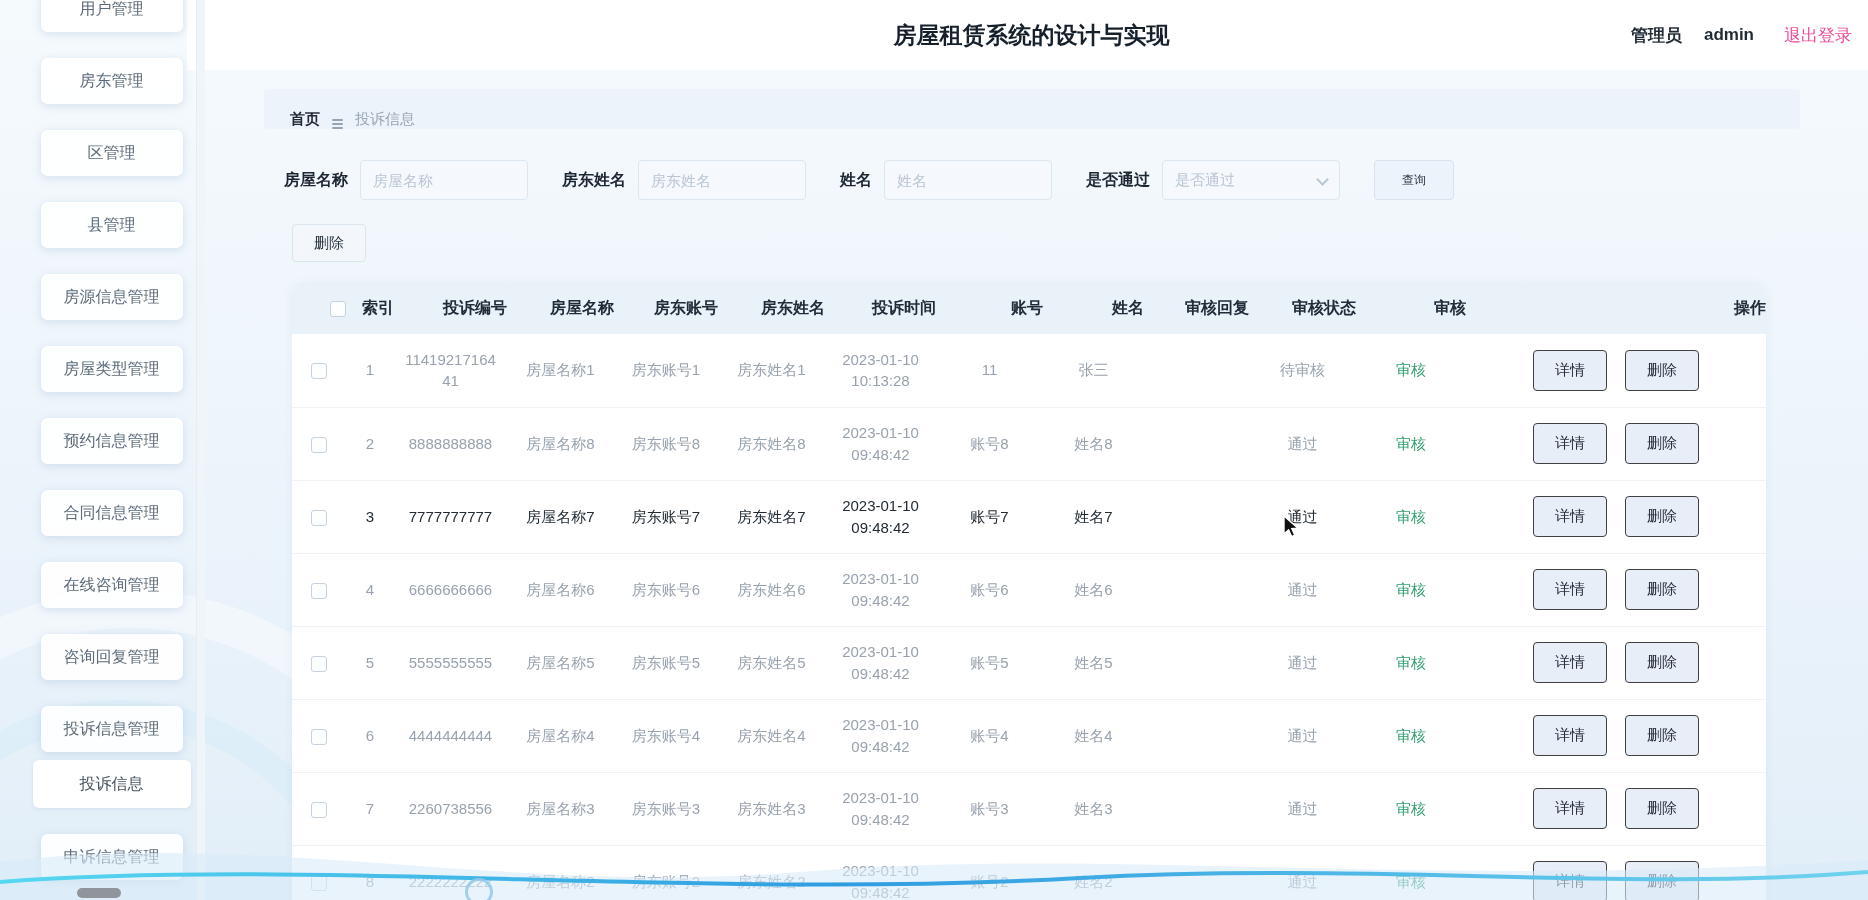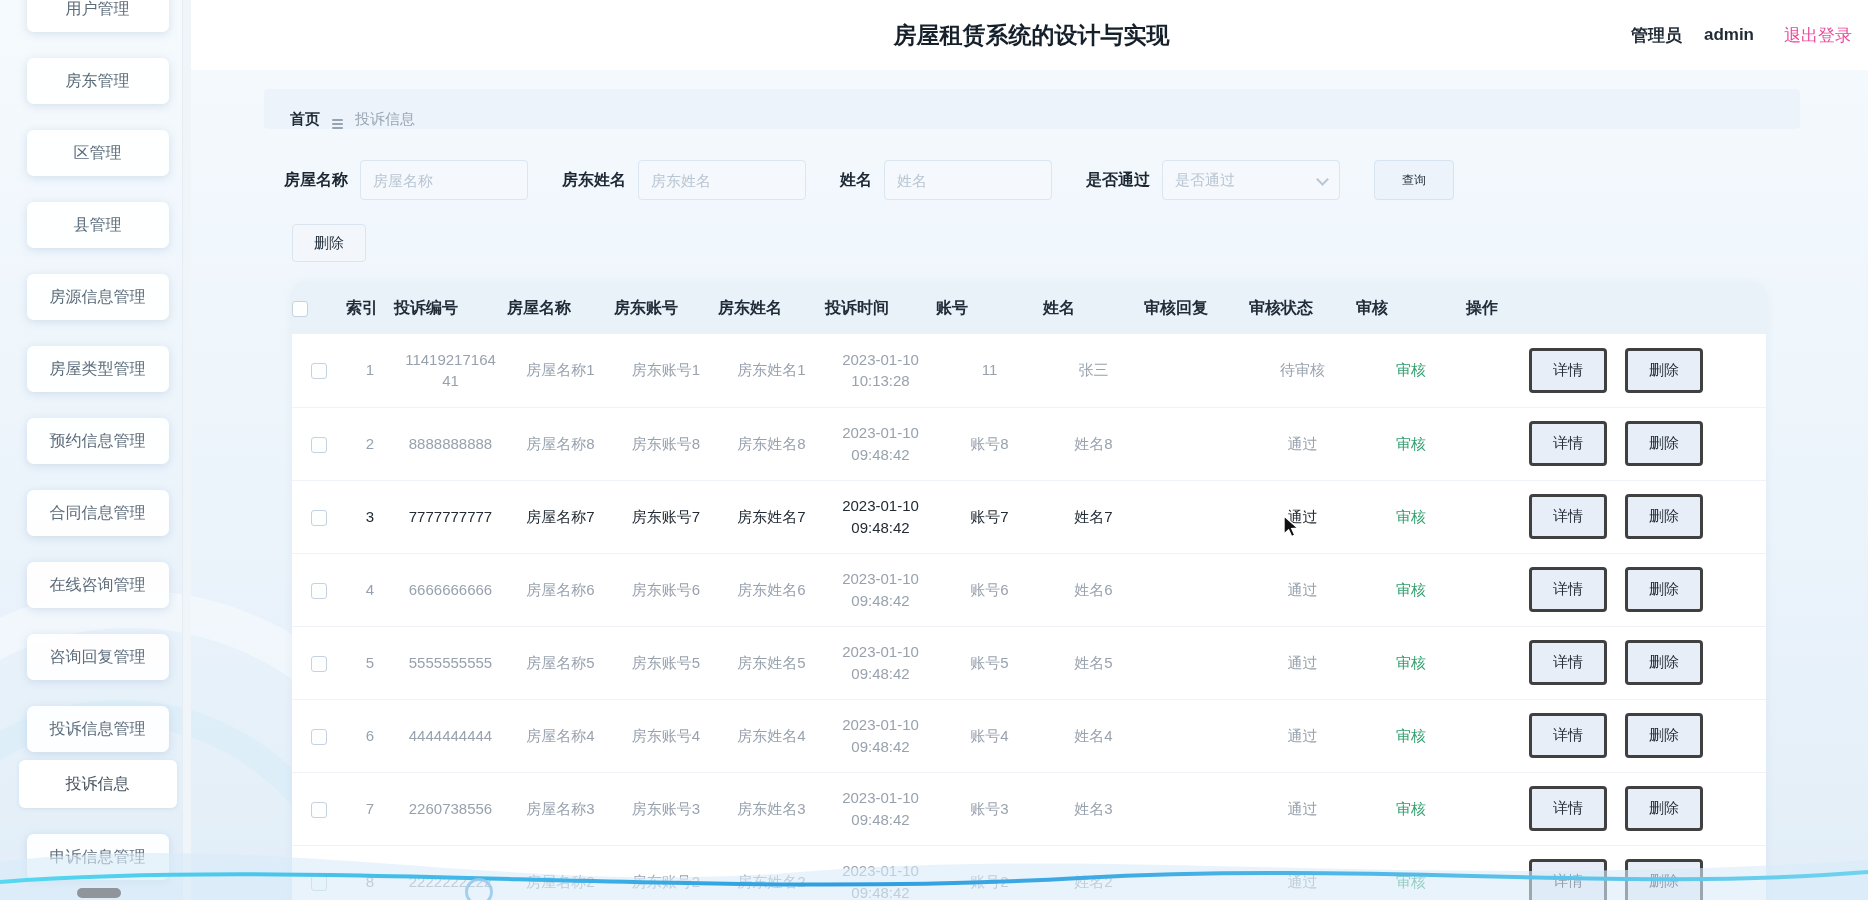--- a/index.html
+++ b/index.html
@@ -9,21 +9,21 @@
     background:linear-gradient(180deg,#f5fafd 0%,#ecf4fb 55%,#e2eef8 100%);
     position:relative; color:#222;
   }
   
   .curve-a { position:absolute; left:-190px; top:590px; width:640px; height:640px; border-radius:50%;
              border:38px solid rgba(255,255,255,0.40); z-index:0; }
   .curve-b { position:absolute; left:-130px; top:700px; width:500px; height:500px; border-radius:50%;
              border:26px solid rgba(215,236,250,0.55); z-index:0; }
 
   
-  .sidebar { position:absolute; left:4px; top:0; bottom:0; width:187px; z-index:2; }
+  .sidebar { position:absolute; left:18px; top:0; bottom:0; width:187px; z-index:2; }
   .side-items { padding-top:0; }
   .side-item {
     width:142px; height:46px; margin:26px auto 0; background:rgba(255,255,255,0.92);
     border-radius:7px; box-shadow:0 2px 8px rgba(120,155,190,0.25);
     display:flex; align-items:center; justify-content:center;
     font-size:16px; color:#5c6b7a; cursor:pointer;
   }
   .side-item:first-child { margin-top:-14px; }
   .side-item.active-sub {
     width:158px; height:48px; margin:8px auto 0; background:#ffffff;
@@ -73,30 +73,30 @@
   .query-btn { margin-left:0; height:40px; padding:0 27px; font-size:12px; color:#26313d;
     background:#edf3fa; border:1px solid #d8e3f0; border-radius:4px; }
   .delete-top { display:block; margin:24px 0 0 28px; height:38px; padding:0 21px; font-size:15px;
     color:#2a3642; background:#f3f7fb; border:1px solid #dbe5ef; border-radius:4px; }
 
   
   .card { margin:20px 0 0 28px; width:1474px; background:#ffffff;
     border-radius:10px 10px 0 0; box-shadow:0 2px 10px rgba(140,170,200,0.12); overflow:hidden; }
   table.tbl { width:1474px; border-collapse:collapse; table-layout:fixed; }
   .tbl thead th { height:52px; background:#e9f1f9; font-size:16px; font-weight:700;
-    color:#202c38; text-align:left; }
+    color:#202c38; text-align:right; }
   .tbl tbody td { height:73px; text-align:center; vertical-align:middle; font-size:15px;
     color:#98a2ae; border-bottom:1px solid #eff3f8; padding:0 8px; line-height:1.45; }
   .tbl tbody td.wrapnum { word-break:break-all; }
   .tbl tbody tr:nth-child(3) td { color:#222b34; }
   .cb { display:inline-block; width:16px; height:16px; background:#fdfefe;
     border:1px solid #c6d2df; border-radius:3px; cursor:pointer; vertical-align:middle; }
   .review-link { font-size:15px; color:#2f9e6d; cursor:pointer; text-decoration:none; }
   .op-btn { display:inline-block; margin:0 7px; padding:10px 21px; font-size:15px; color:#27313b;
-    background:#e8eef8; border:3px solid #404040; border-radius:4px; cursor:pointer;
+    background:#e8eef8; border:1px solid #404040; border-radius:4px; cursor:pointer;
     font-family:"Liberation Sans","DejaVu Sans",sans-serif; }
 
   
   .waves { position:absolute; left:0; bottom:0; width:1868px; height:170px; z-index:50; pointer-events:none; }
   .ring { position:absolute; left:465px; top:878px; width:28px; height:28px; border-radius:50%;
     border:3px solid rgba(150,200,235,0.85); z-index:55; pointer-events:none; }
   .cursor { position:absolute; left:1282px; top:515px; z-index:100; pointer-events:none; }
 </style>
 </head>
 <body>

